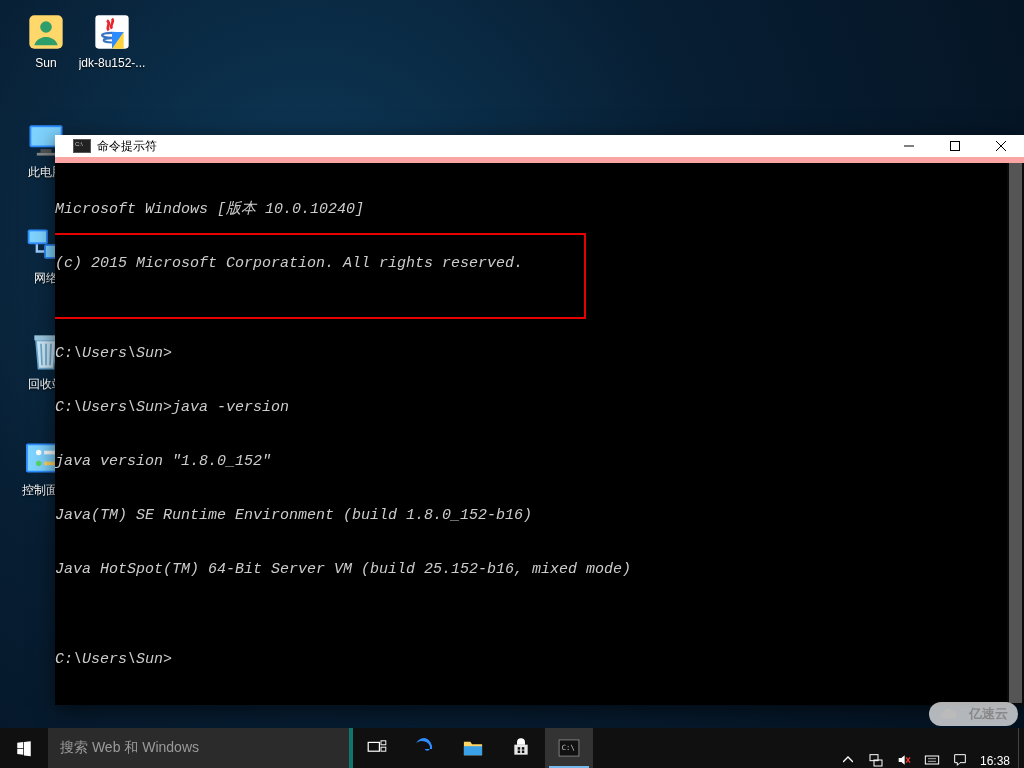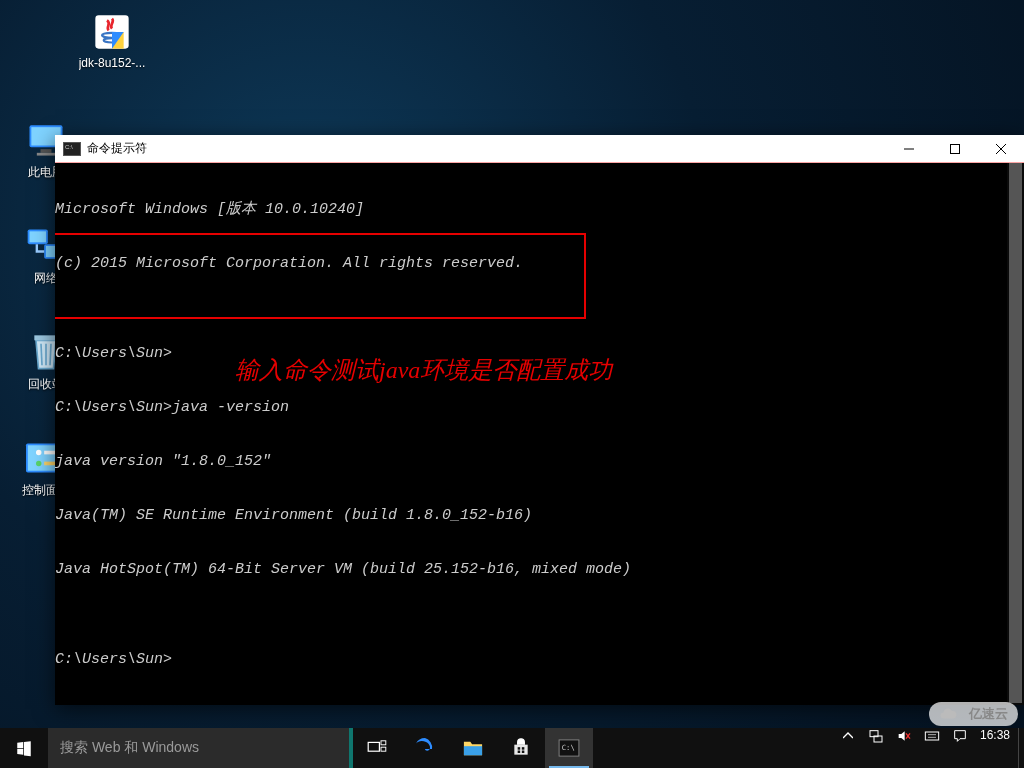--- a/index.html
+++ b/index.html
@@ -7,53 +7,63 @@
   body { background: radial-gradient(circle at 30% 30%, #0e3a5a 0%, #071e33 45%, #04111f 100%); }
 
   
   .desktop { position:absolute; inset:0; }
   .dicon { position:absolute; width:76px; display:flex; flex-direction:column; align-items:center; gap:2px; color:#fff; font-size:12px; text-align:center; text-shadow:0 1px 2px #000; cursor:pointer; }
   .dicon .ic { width:44px; height:44px; display:flex; align-items:center; justify-content:center; }
   .dicon .lbl { max-width:76px; white-space:nowrap; overflow:hidden; text-overflow:ellipsis; }
 
   
   .window { position:absolute; left:55px; top:135px; width:969px; height:570px; background:#fff; box-shadow:0 4px 20px rgba(0,0,0,.6); display:flex; flex-direction:column; }
-  .titlebar { height:28px; background:#fff; display:flex; align-items:center; padding-left:8px; border-bottom:1px solid #fca5a5; }
+  .titlebar { height:28px; background:#fff; display:flex; align-items:center; padding-left:18px; border-bottom:6px solid #fca5a5; }
   .titlebar .icon { width:18px; height:14px; background:#222; border:1px solid #555; margin-right:6px; position:relative; }
   .titlebar .icon::after{content:"C:\\"; color:#ccc; font-size:6px; position:absolute; left:1px; top:1px;}
   .titlebar .title { font-size:12px; color:#000; }
   .winbtns { margin-left:auto; display:flex; }
   .winbtn { width:46px; height:28px; display:flex; align-items:center; justify-content:center; color:#000; font-size:12px; cursor:pointer; }
 
   .terminal { flex:1; background:#000; color:#ccc; font-family:"NSimSun","SimSun","Courier New",monospace; font-size:15px; line-height:18px; padding:2px 2px 2px 0; position:relative; white-space:pre; overflow:hidden;font-style:italic; }
   .terminal .scroll { position:absolute; right:0; top:0; bottom:0; width:17px; background:#0a0a0a; }
   .terminal .scroll .thumb { position:absolute; top:0; left:2px; right:2px; height:540px; background:#555; }
 
   .redbox { position:absolute; border:2px solid #e60000; }
   .redtext { position:absolute; color:#e60000; font-family:"SimSun","Microsoft YaHei",serif; font-size:24px; font-weight:500; }
 
   
   .taskbar { position:absolute; left:0; right:0; bottom:0; height:40px; background:#101010; display:flex; align-items:stretch; color:#fff; }
   .start { width:48px; display:flex; align-items:center; justify-content:center; cursor:pointer; }
   .search { width:305px; background:#2b2b2b; display:flex; align-items:center; padding-left:12px; color:#9a9a9a; font-size:14px; cursor:text; border-right:4px solid #0f766e;}
   .tbtn { width:48px; display:flex; align-items:center; justify-content:center; cursor:pointer; position:relative; }
   .tbtn.active { background:#333; }
   .tbtn.active::after{content:""; position:absolute; left:4px; right:4px; bottom:0; height:2px; background:#76b9ed;}
-  .tray { margin-left:auto; display:flex; align-items:flex-start; gap:12px; padding:0 8px; font-size:12px; }
+  .tray { margin-left:auto; display:flex; align-items:flex-end; gap:12px; padding:0 8px; font-size:12px; }
   .tray .clock { text-align:center; line-height:14px; font-size:12px; }
   .tray .ticon { width:16px; height:16px; display:flex; align-items:center; justify-content:center; font-size:14px; cursor:pointer; }
   .showdesk { width:6px; border-left:1px solid #444; cursor:pointer; }
 
   .watermark { position:absolute; right:6px; bottom:42px; height:24px; background:rgba(255,255,255,.7); border-radius:12px; padding:2px 10px; display:flex; align-items:center; gap:12px; color:#888; font-size:13px; font-weight:600;}
 </style>
 </head>
 <body>
 
 <div class="desktop">
 
+<div class="dicon" style="left: 8px; top: 10px;">
+      <div class="ic">
+        <svg width="40" height="40" viewBox="0 0 24 24">
+          <rect x="2" y="2" width="20" height="20" rx="3" fill="#ffd76a"></rect>
+          <circle cx="12" cy="9" r="3.5" fill="#2e9e6b"></circle>
+          <path d="M5 20c1-4 5-5 7-5s6 1 7 5z" fill="#2e9e6b"></path>
+        </svg>
+      </div>
+      <div class="lbl">Sun</div>
+    </div>
     <div class="dicon" style="left: 74px; top: 10px;">
       <div class="ic">
         <svg width="40" height="40" viewBox="0 0 24 24">
           <rect x="2" y="2" width="20" height="20" rx="2" fill="#fff"></rect>
           <path d="M9 5c3 2-1 4 1 6" stroke="#e8252d" stroke-width="1.6" fill="none"></path>
           <path d="M12 4c2 2-2 4 0 6" stroke="#e8252d" stroke-width="1.6" fill="none"></path>
           <ellipse cx="12" cy="14" rx="6" ry="1.5" fill="none" stroke="#3a75c4" stroke-width="1.3"></ellipse>
           <ellipse cx="12" cy="17" rx="5" ry="1.3" fill="none" stroke="#3a75c4" stroke-width="1.3"></ellipse>
           <path d="M12 12l7 0 0 10-7 0z" fill="#ffd23e"></path>
           <path d="M12 12l7 0-7 10z" fill="#2d8cff"></path>
@@ -140,21 +150,20 @@
     <div></div>
     <div>C:\Users\Sun&gt;</div>
     <div>C:\Users\Sun&gt;java -version</div>
     <div>java version "1.8.0_152"</div>
     <div>Java(TM) SE Runtime Environment (build 1.8.0_152-b16)</div>
     <div>Java HotSpot(TM) 64-Bit Server VM (build 25.152-b16, mixed mode)</div>
     <div></div>
     <div>C:\Users\Sun&gt;</div>
 
     <div class="redbox" style="left:-4px; top:70px; width:535px; height:86px;"></div>
-    <div class="redtext" style="left:180px; top:198px;">输入命令测试java环境是否配置成功</div>
 
     <div class="scroll"><div class="thumb"></div></div>
   </div>
 </div>
 
 <div class="watermark">
   <svg width="18" height="18" viewBox="0 0 24 24">
       <path fill="#bbb" d="M19 18H6a4 4 0 010-8 6 6 0 0111.3-2A4.5 4.5 0 0119 18z"></path>
     </svg>
   <span>亿速云</span>

